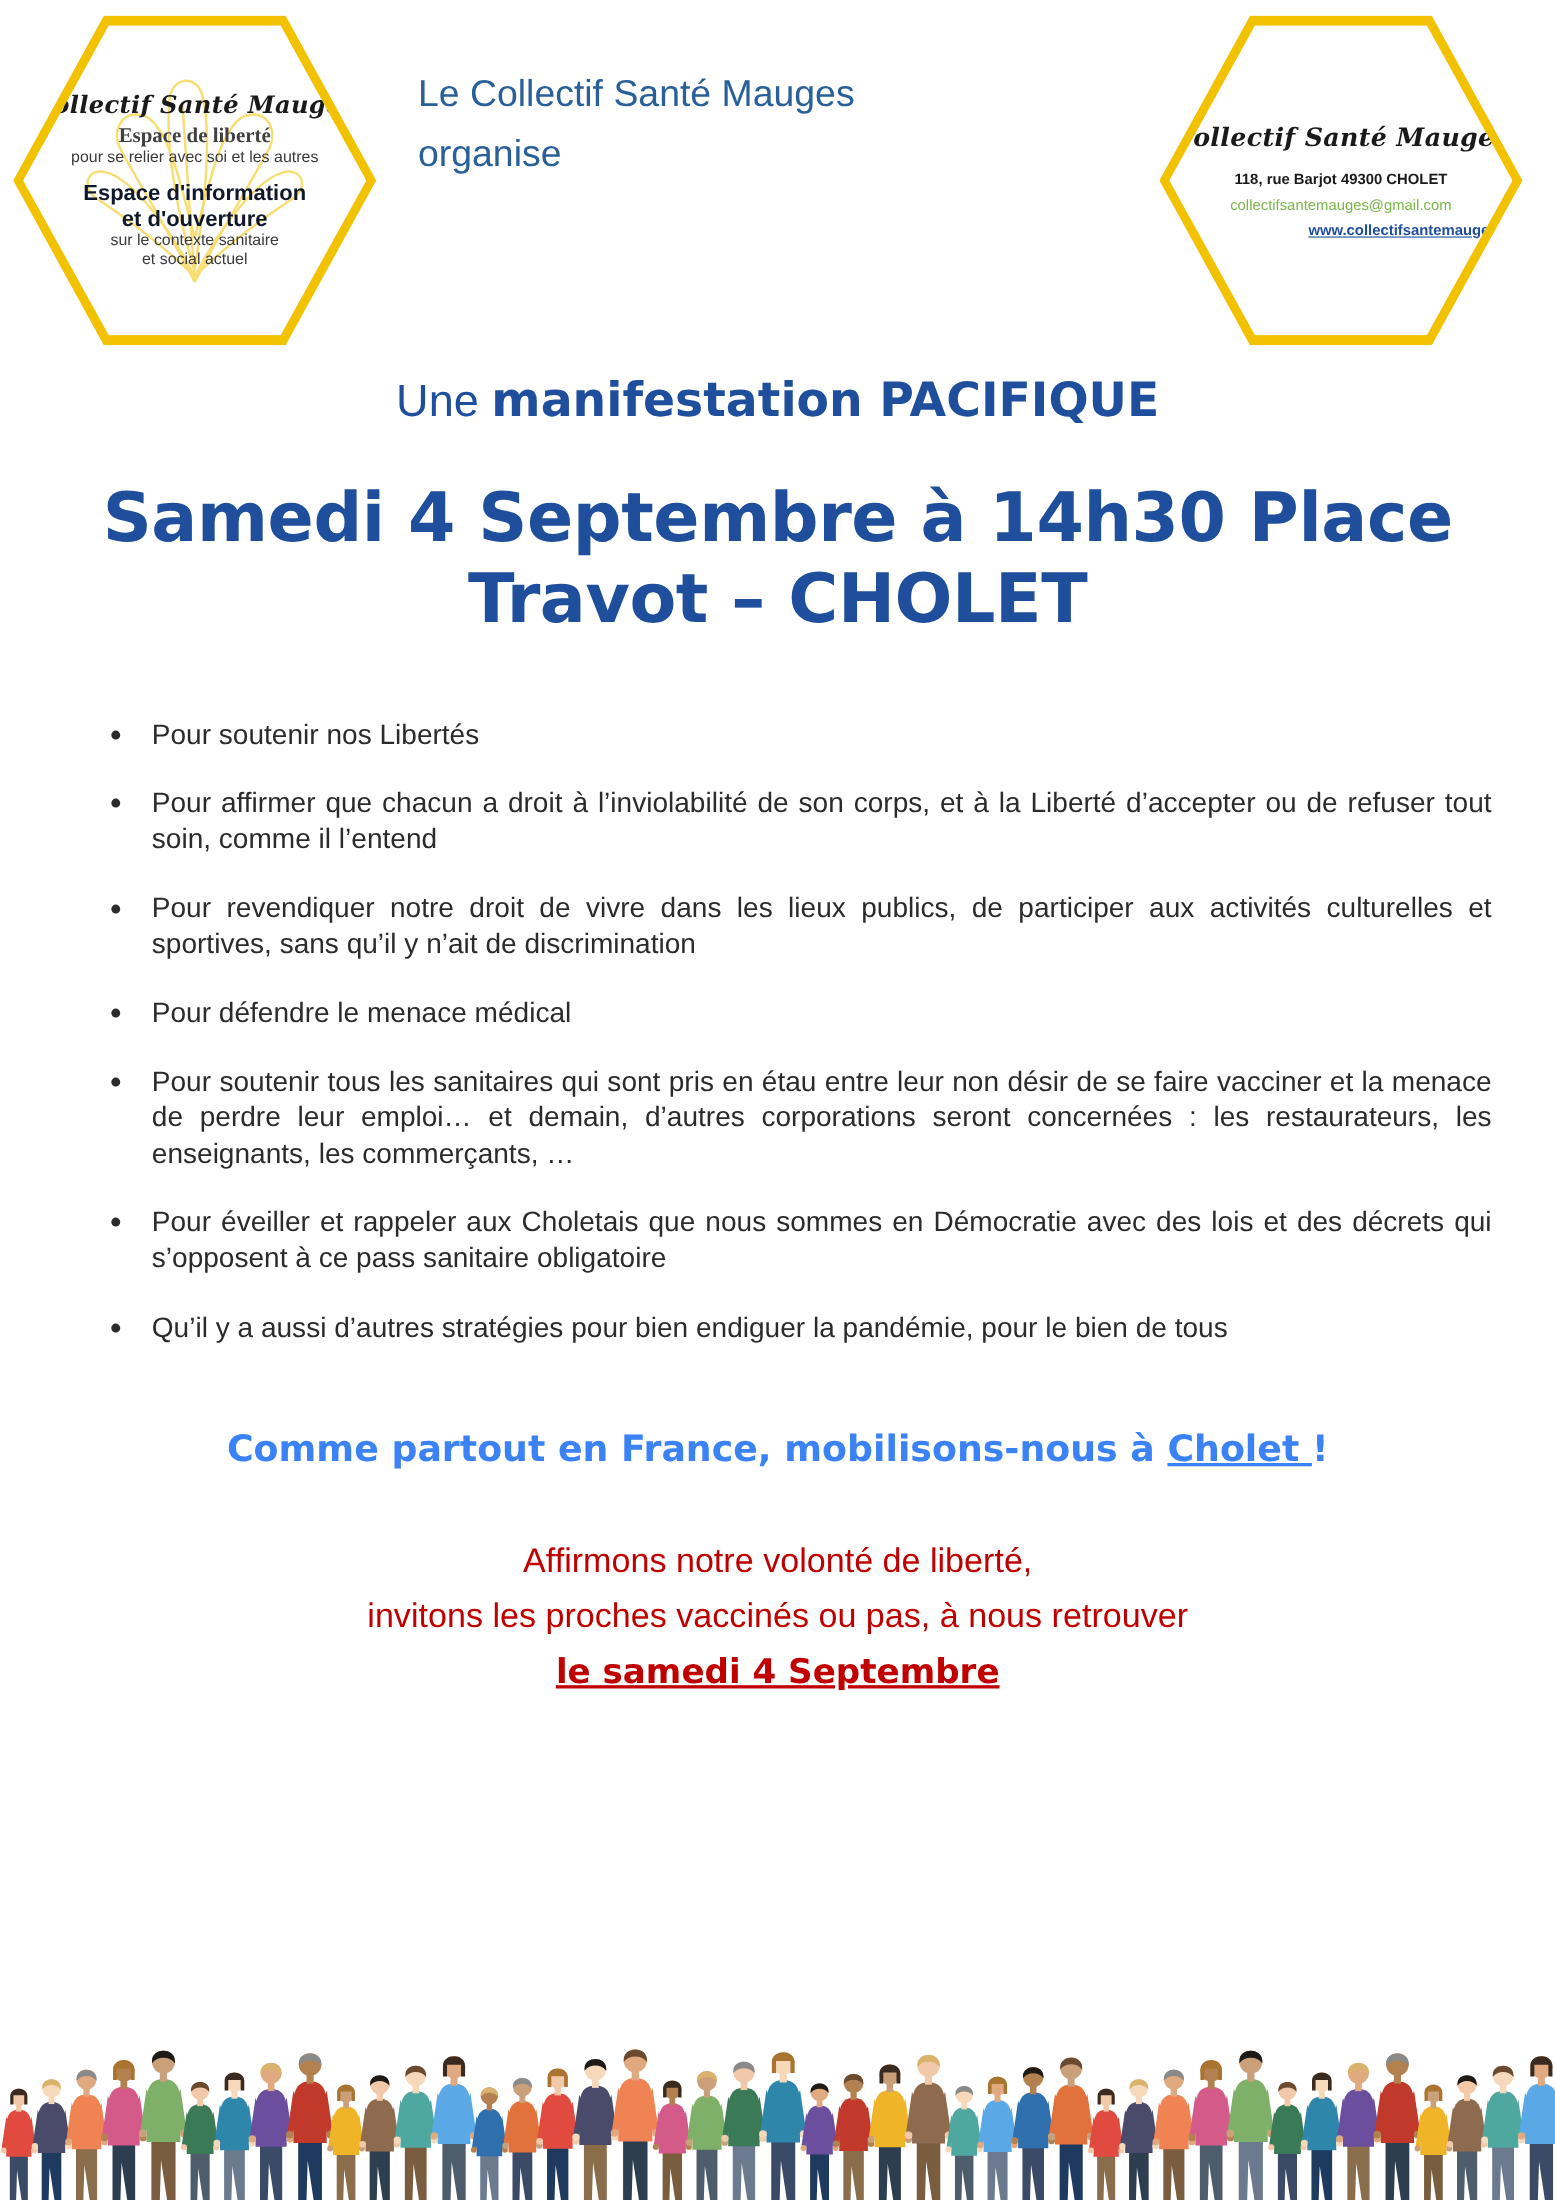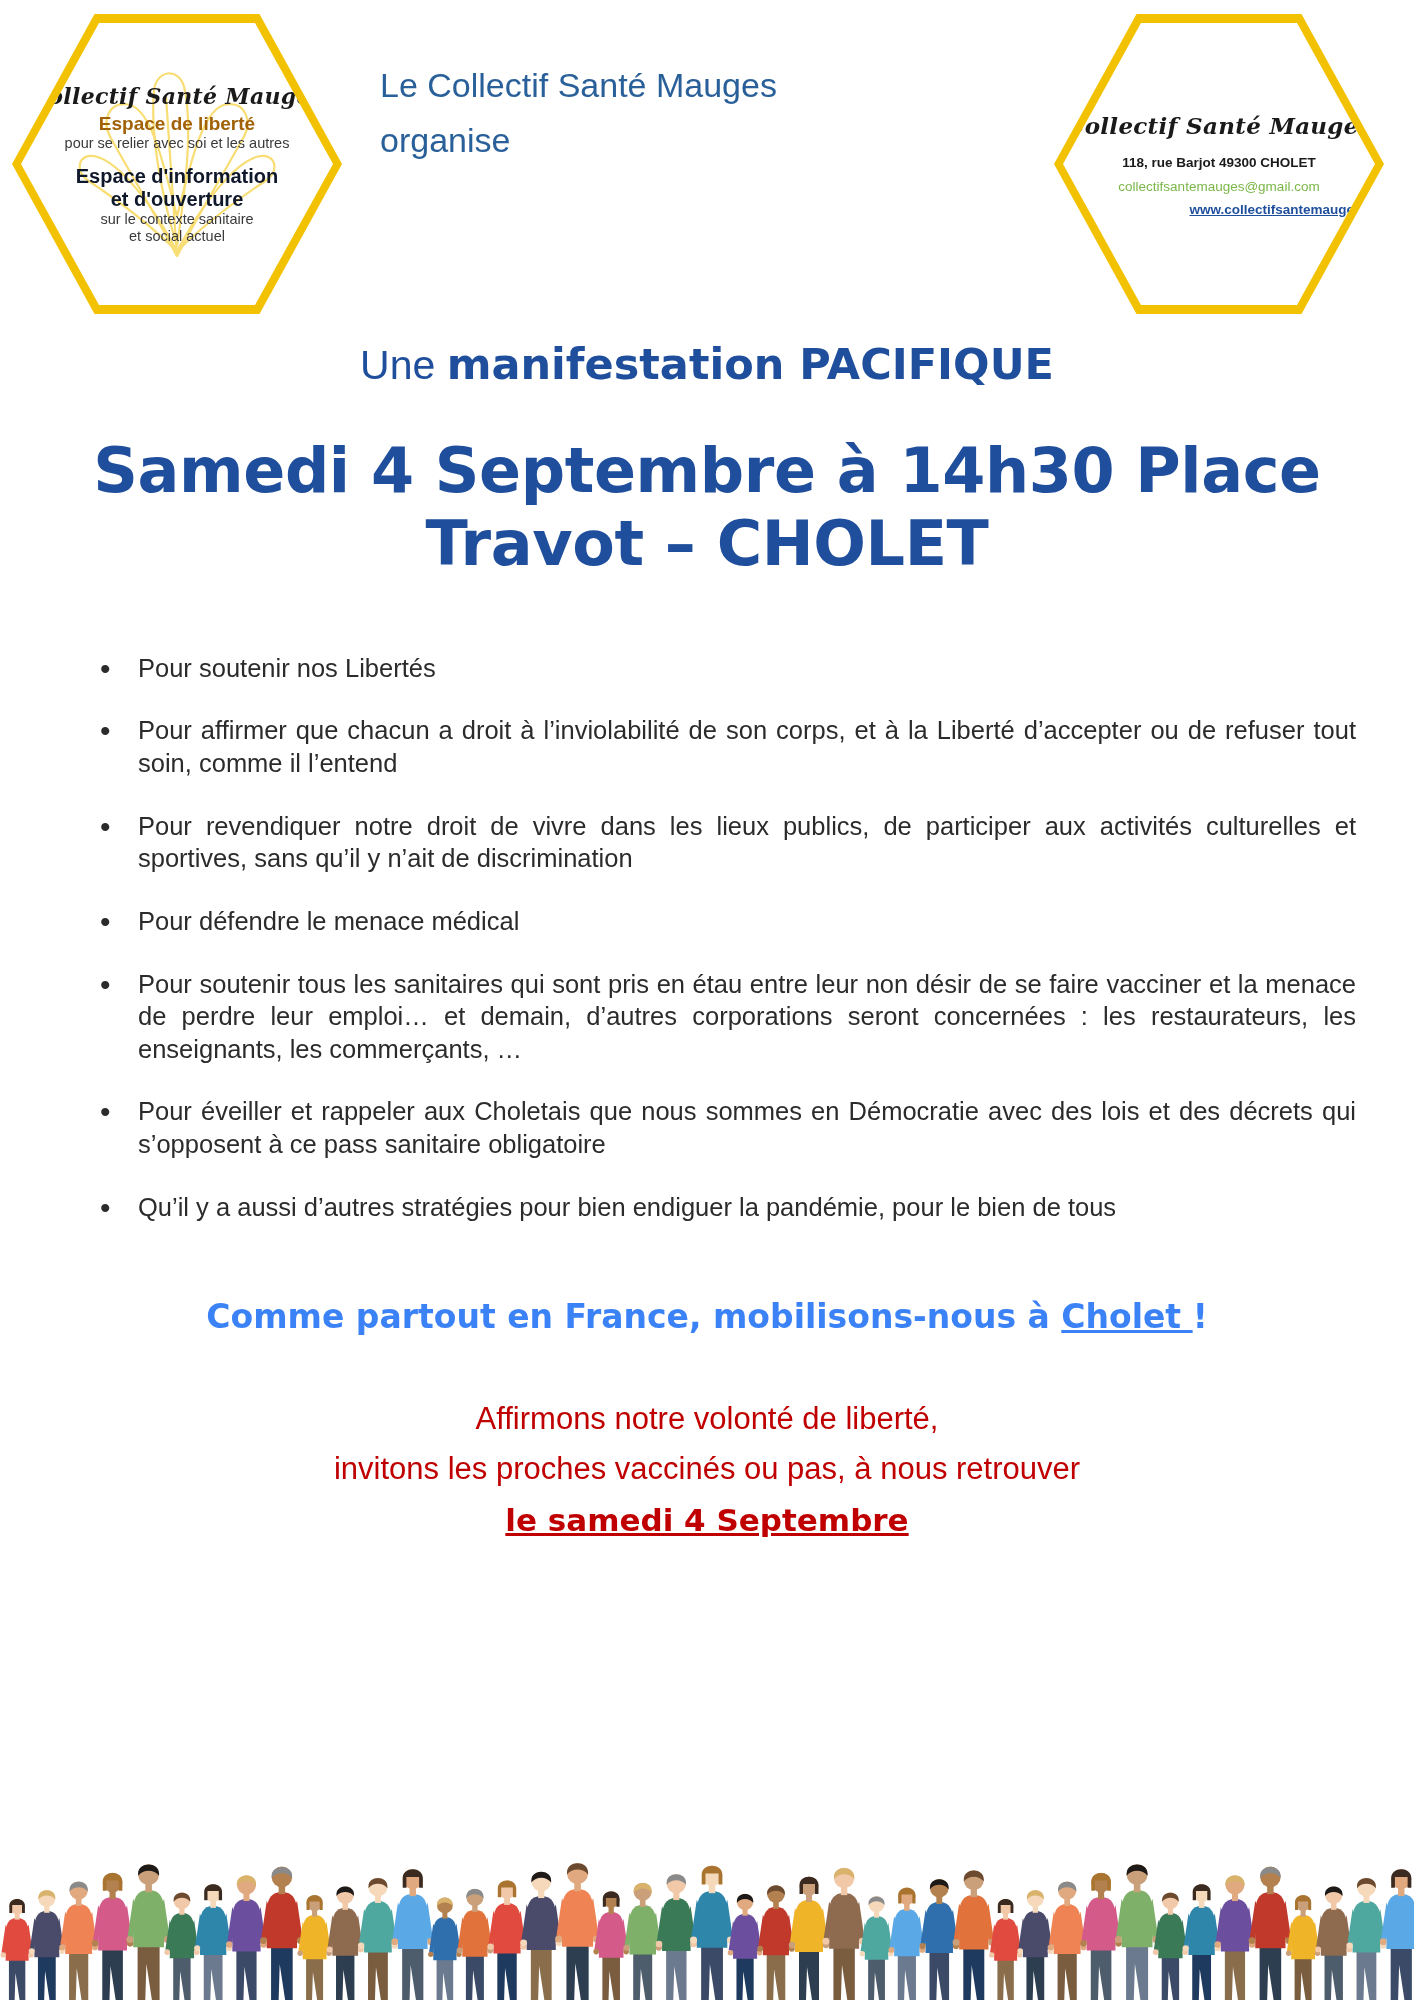--- a/index.html
+++ b/index.html
@@ -62,21 +62,22 @@
     font-style: italic;
     font-weight: bold;
     font-size: 22px;
     color: #1a1a1a;
     letter-spacing: .3px;
   }
   .hex-left .l1 {
     margin-top: 4px;
     font-weight: bold;
     font-size: 19px;
-    color: #a16207;
+    color: #404040;
+    font-family: Liberation Serif, serif;
   }
   .hex-left .l2 {
     font-size: 14.5px;
     color: #3a3a3a;
     margin-top: 0;
   }
   .hex-left .l3 {
     margin-top: 14px;
     font-weight: bold;
     font-size: 20px;

